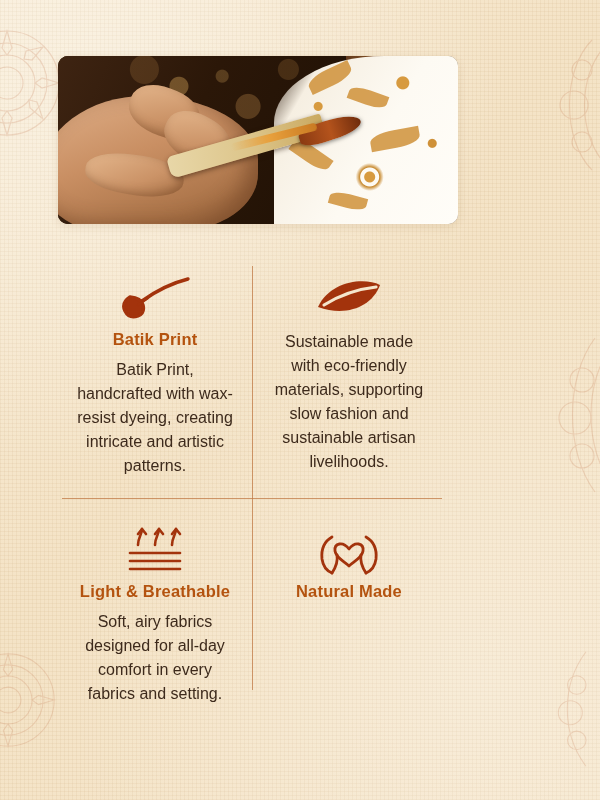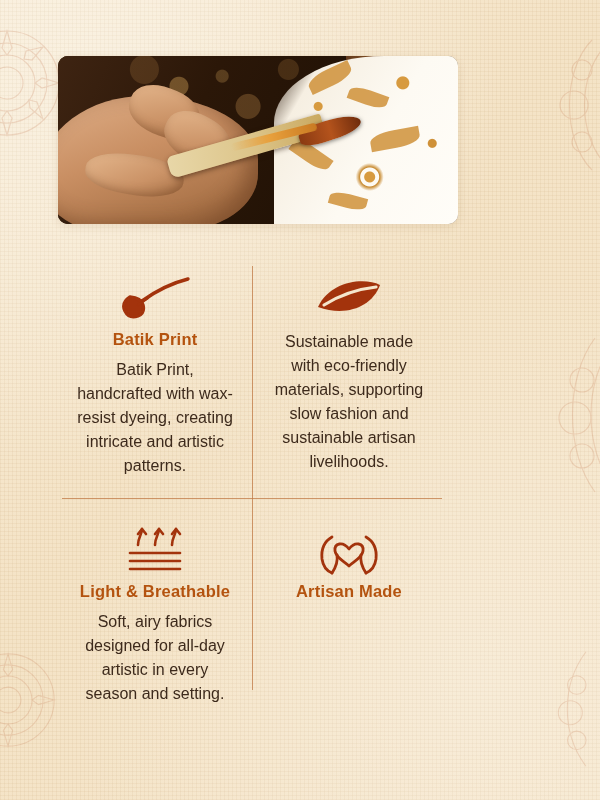--- a/index.html
+++ b/index.html
@@ -352,33 +352,33 @@
             <path d="M18 6 l-4 5 M18 6 l4 5"></path>
             <path d="M35 6 l-4 5 M35 6 l4 5"></path>
             <path d="M52 6 l-4 5 M52 6 l4 5"></path>
             <path d="M6 30 H56"></path>
             <path d="M6 38 H56"></path>
             <path d="M6 46 H56"></path>
           </g>
         </svg>
       </div>
       <div class="feature-title">Light &amp; Breathable</div>
-      <div class="feature-desc">Soft, airy fabrics designed for all-day artistic in every season and setting.</div>
+      <div class="feature-desc">Soft, airy fabrics designed for all-day comfort in every fabrics and setting.</div>
     </div>
 
     <div class="feature r2">
       <div class="feature-icon">
         <svg width="66" height="52" viewBox="0 0 66 52">
           <g fill="none" stroke="#a3330c" stroke-width="2.8" stroke-linecap="round" stroke-linejoin="round">
             <path d="M33 26 C27 18 18 20 19 28 C20 35 29 39 33 43 C37 39 46 35 47 28 C48 20 39 18 33 26 Z"></path>
             <path d="M16 14 C9 18 5 26 6 36 C7 43 11 48 16 50"></path>
             <path d="M50 14 C57 18 61 26 60 36 C59 43 55 48 50 50"></path>
             <path d="M16 50 C20 44 22 38 21 32"></path>
             <path d="M50 50 C46 44 44 38 45 32"></path>
           </g>
         </svg>
       </div>
-      <div class="feature-title">Artisan Made</div>
+      <div class="feature-title">Natural Made</div>
     </div>
   </div>
 
   <div class="footer-space"></div>
 </div>
 
 </body></html>

